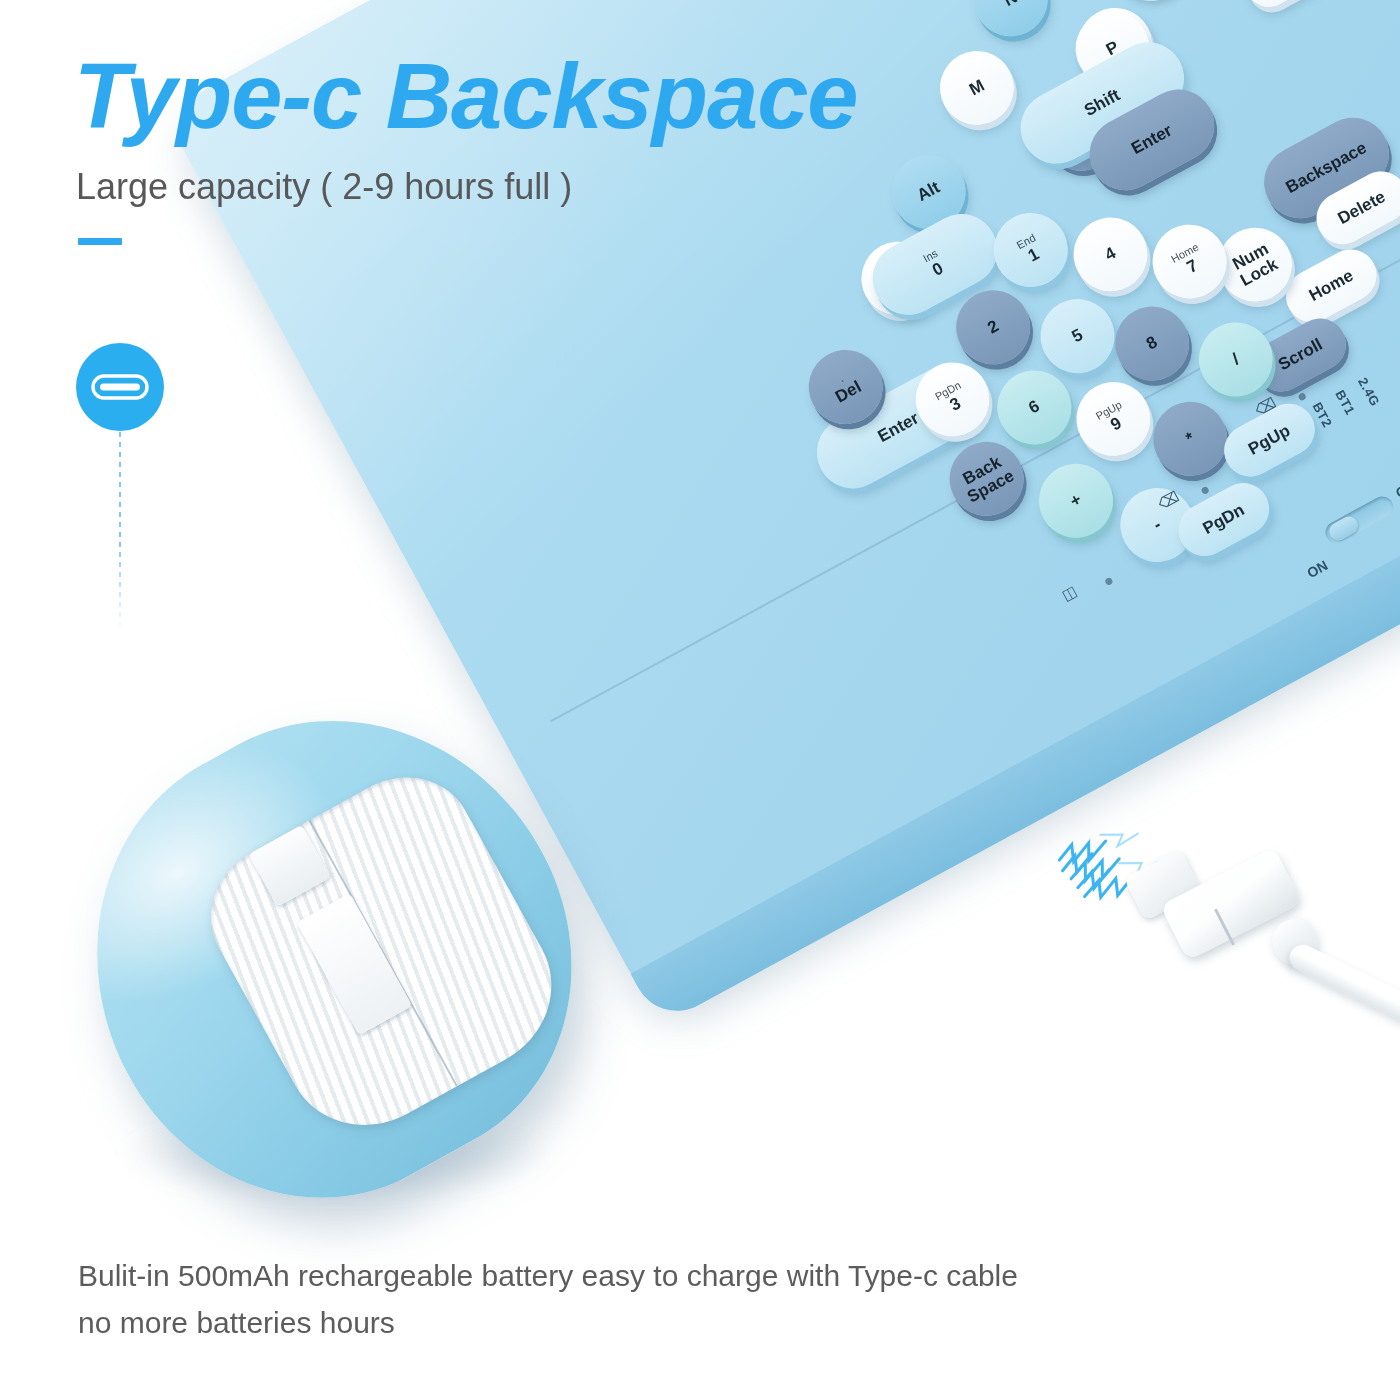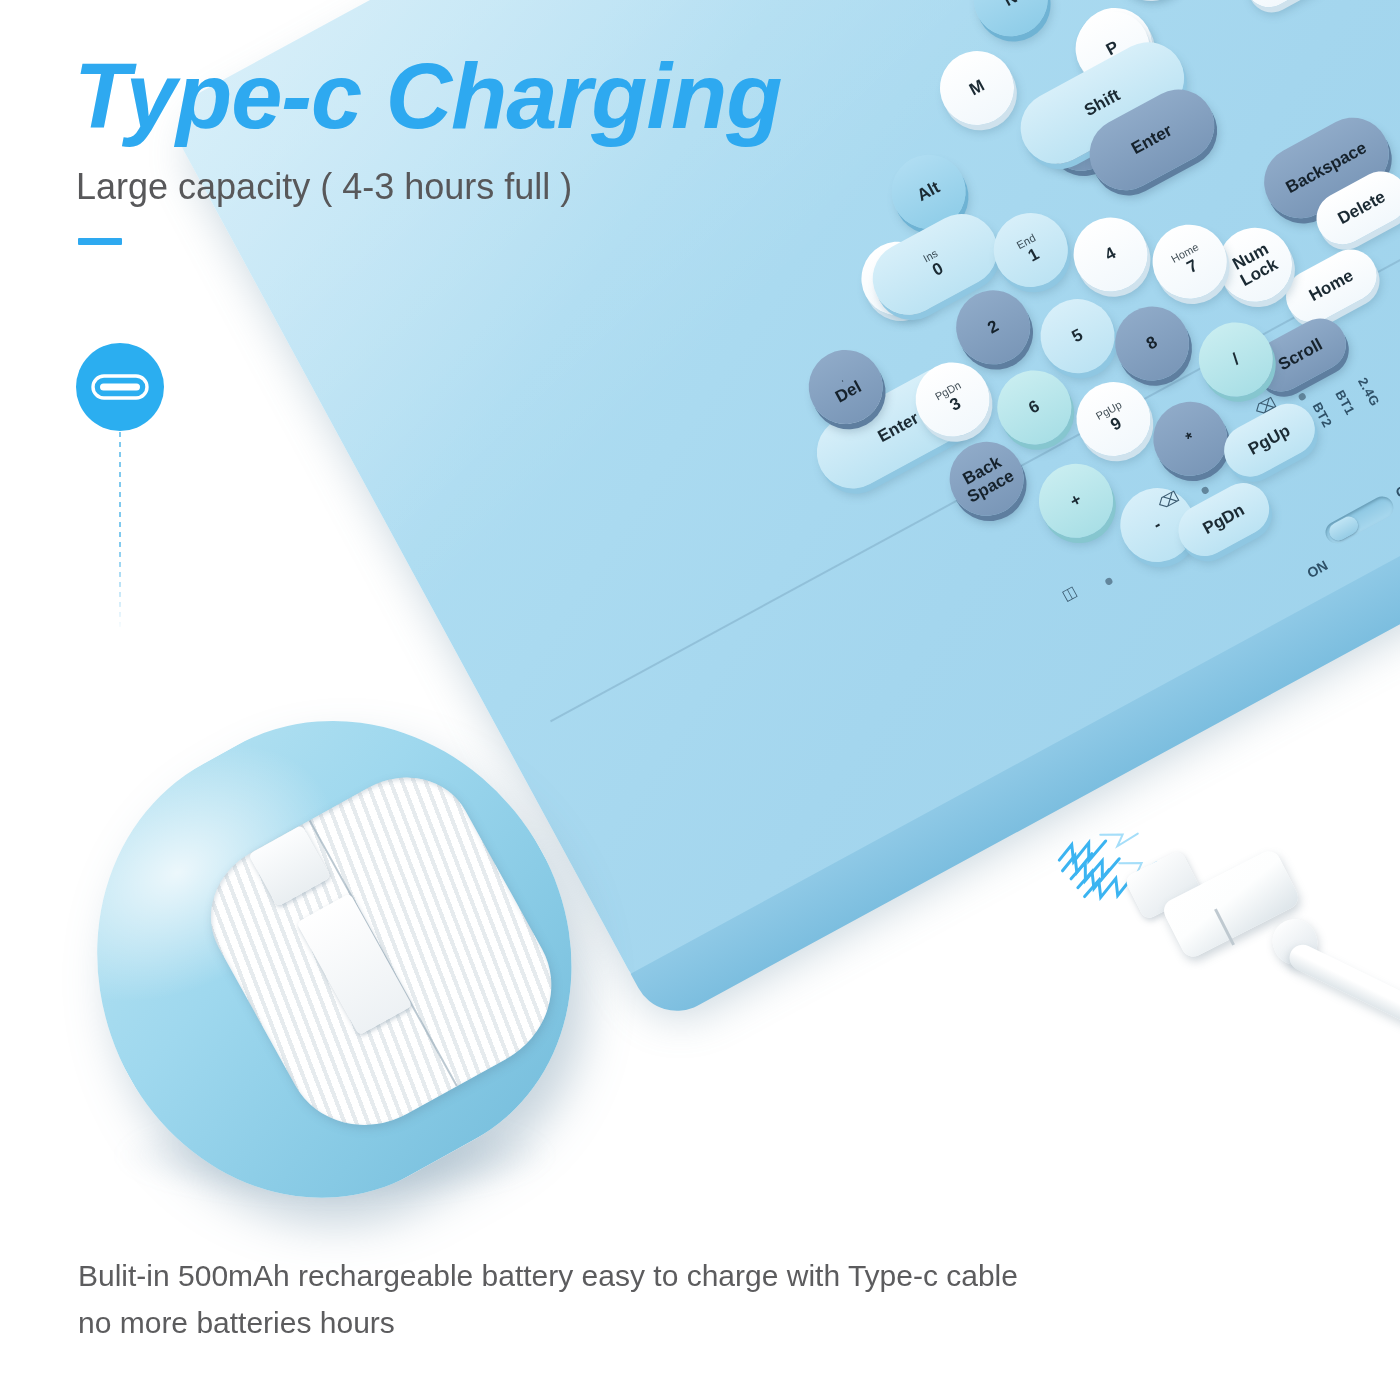--- a/index.html
+++ b/index.html
@@ -403,22 +403,22 @@
   <div id="mouse">
     <div class="m-body"></div>
     <div class="m-plate">
       <div class="m-split"></div>
     </div>
     <div class="m-btn"></div>
     <div class="m-wheel"></div>
   </div>
 </div>
 
-<div id="headline">Type-c Charging</div>
-<div id="subhead">Large capacity ( 4-3 hours full )</div>
+<div id="headline">Type-c Backspace</div>
+<div id="subhead">Large capacity ( 2-9 hours full )</div>
 <div id="accent-bar"></div>
 
 <div id="badge">
   <span>
     <svg width="58" height="26" viewBox="0 0 58 26">
       <rect x="2" y="2" width="54" height="22" rx="11" ry="11" fill="none" stroke="#FFFFFF" stroke-width="3.4"></rect>
       <rect x="9" y="9.5" width="40" height="7" rx="3.5" ry="3.5" fill="#FFFFFF"></rect>
     </svg>
   </span>
 </div>

